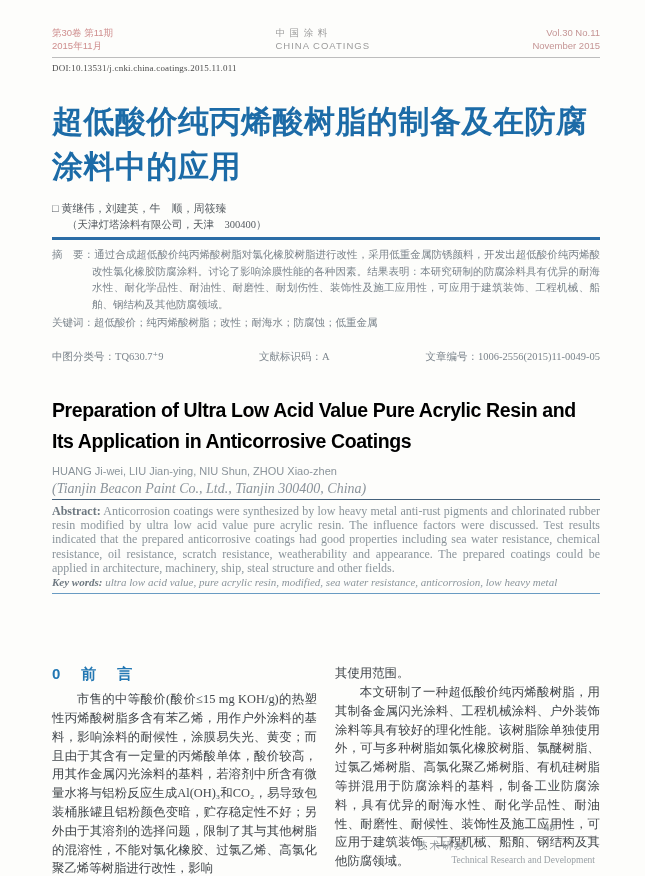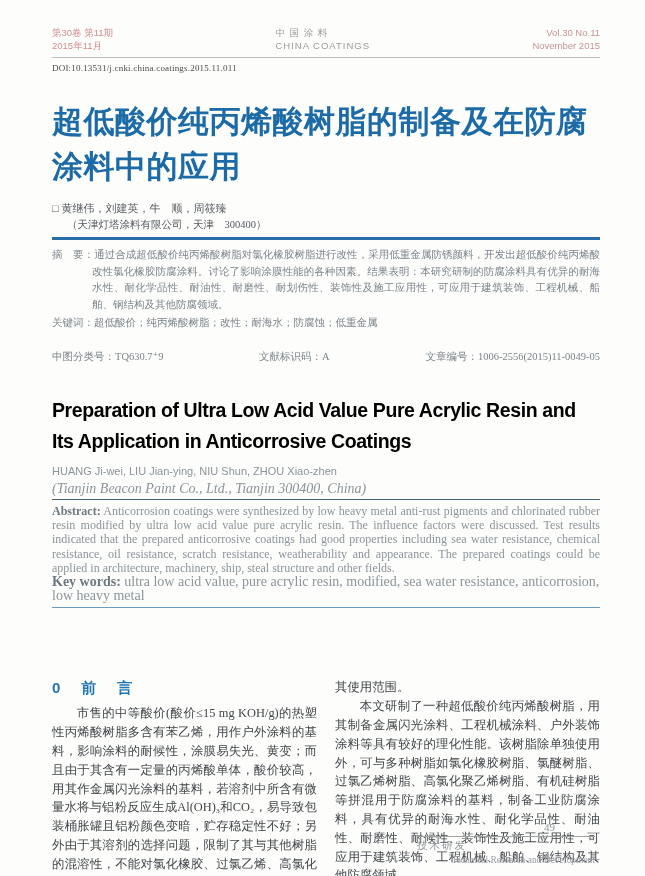--- a/index.html
+++ b/index.html
@@ -31,21 +31,21 @@
     font-size:10.5px; line-height:16px; color:#7b848c; }
   
   .title-en { margin-top:30px; font-family:"Liberation Sans","DejaVu Sans",sans-serif;
     font-weight:bold; color:#000000; font-size:19.5px; line-height:31px; letter-spacing:-0.4px; white-space:nowrap; }
   .authors-en { margin-top:7px; font-size:11px; line-height:14px; color:#8b949b;
     font-family:"Liberation Sans","DejaVu Sans",sans-serif; }
   .affil-en { margin-top:4px; font-size:14px; line-height:13px; font-style:italic; color:#8b949b; }
   .rule-navy { border-top:1.5px solid #44617c; margin-top:4px; }
   .abs-en { margin-top:4px; font-size:12px; line-height:14.2px; color:#8b959c; text-align:justify; }
   .abs-en .lbl-en, .kw-en .lbl-en { font-weight:bold; color:#6d7880; }
-  .kw-en { font-size:14px; line-height:14.2px; color:#8b959c; }
+  .kw-en { font-size:11px; line-height:14.2px; color:#8b959c;font-style:italic; }
   .rule-blue { border-top:1px solid #699bc3; margin-top:4px; }
   
   .body-cols { display:flex; gap:18px; margin-top:70px; }
   .col { flex:1; min-width:0; }
   .sec-head { font-family:"Liberation Sans","DejaVu Sans",sans-serif; font-weight:bold;
     color:#2277b3; font-size:15px; line-height:20px; letter-spacing:3px; margin-bottom:6px; }
   .body-p { font-size:12.4px; line-height:18.8px; color:#41464b; text-align:justify; }
   .indent { text-indent:2em; }
   
   .footer { position:absolute; right:50px; bottom:10px; width:178px; color:#8f969b; }

